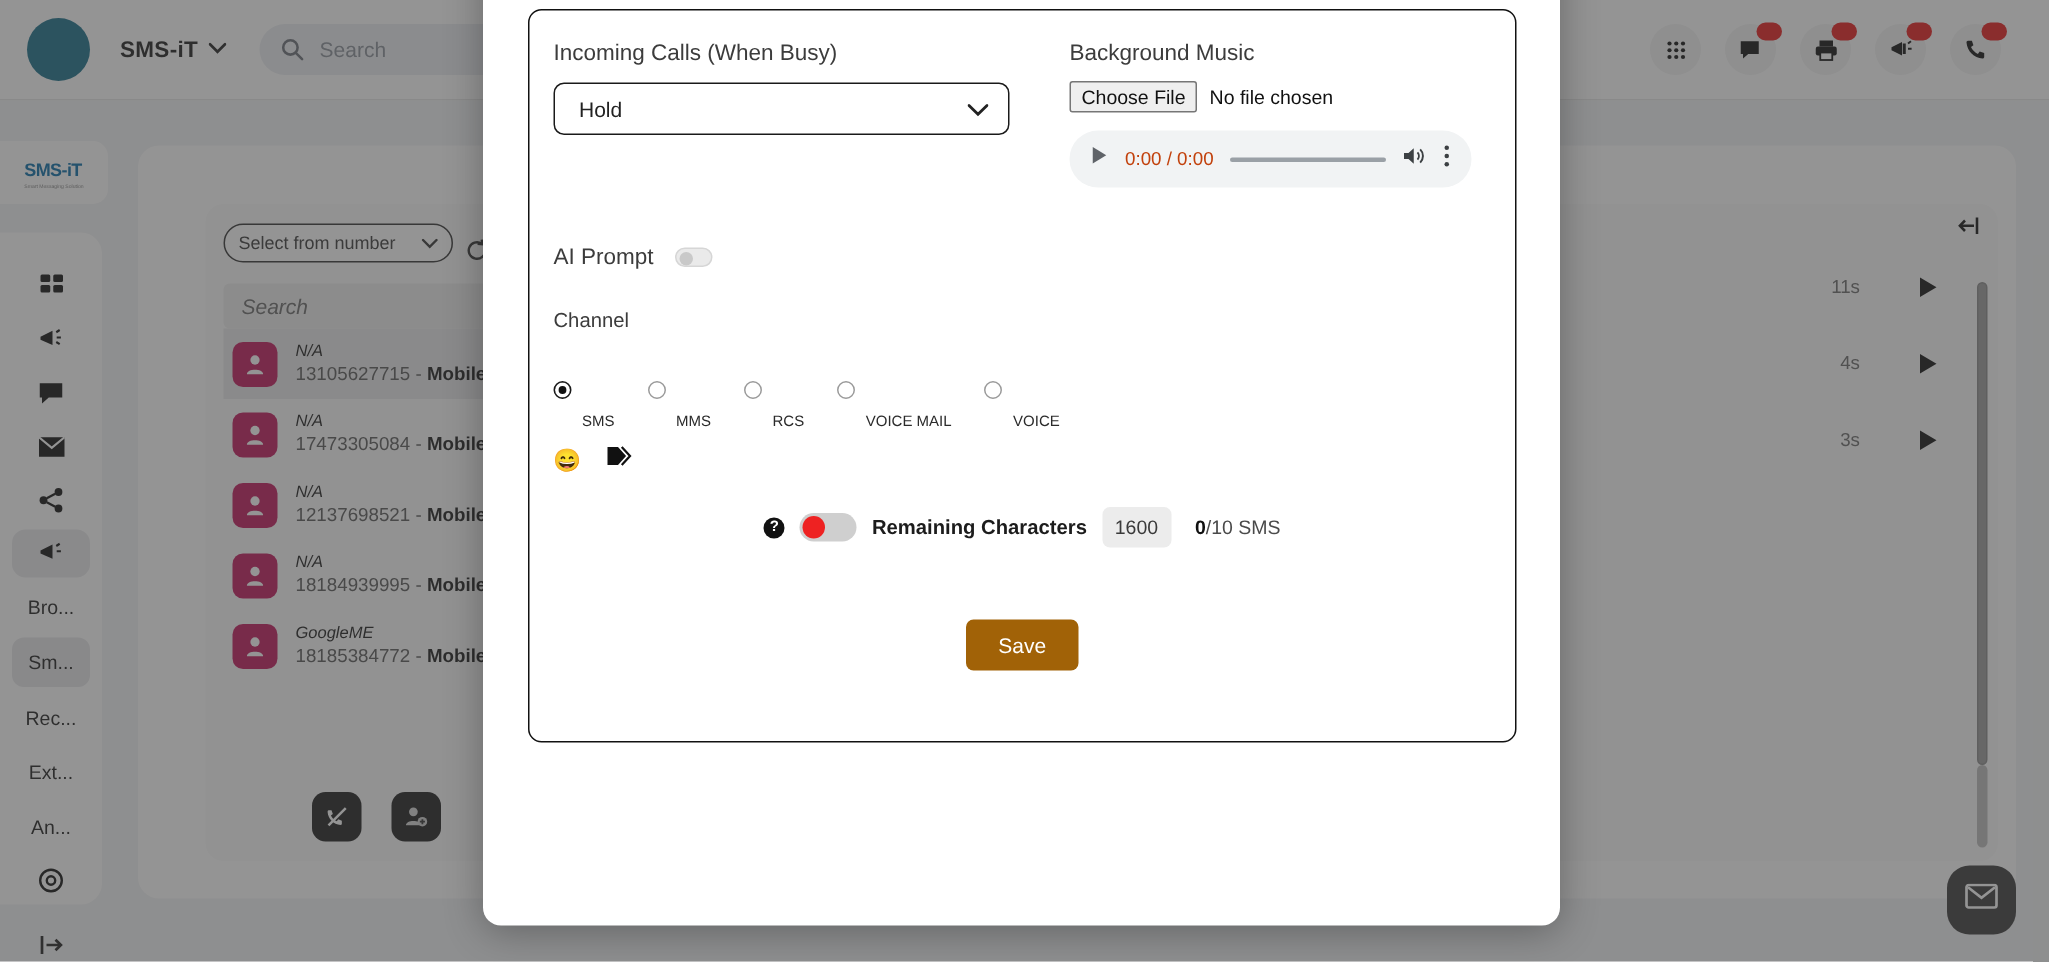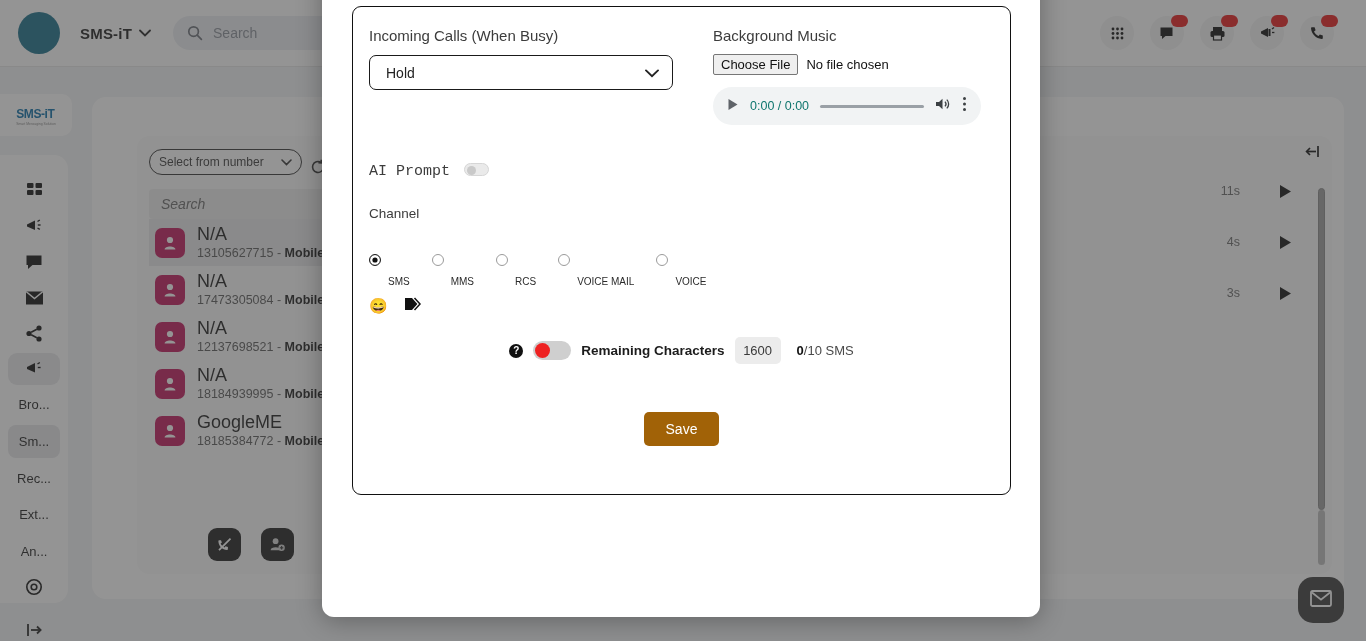--- a/index.html
+++ b/index.html
@@ -115,21 +115,21 @@
   }
   .contact-row {
     display: flex; align-items: center; gap: 12px;
     height: 47px; padding: 0 6px;
   }
   .contact-row.selected { background: #e9e9ea; }
   .c-avatar {
     width: 30px; height: 30px; border-radius: 7px; background: #c2185b;
     display:flex; align-items:center; justify-content:center; flex:none;
   }
-  .c-name { font-size: 18px; color: #1c1c1c; line-height: 1.25; }
+  .c-name { font-size: 11px; color: #1c1c1c; line-height: 1.25; font-style: italic; }
   .c-num  { font-size: 12.5px; color: #5a5a5a; line-height: 1.25; white-space: nowrap;}
   .c-num b { color: #1c1c1c; }
 
   .calls-col { flex: 1; position: relative; padding-top: 12px; }
   .collapse-ico { position: absolute; right: 12px; top: 8px; color:#111; }
   .call-row {
     display: flex; align-items: flex-start;
     height: 51px; padding: 6px 54px 0 18px;
   }
   .call-title { font-size: 13.5px; font-weight: bold; color: #161616; }
@@ -195,24 +195,24 @@
   .choose-file {
     border: 1px solid #767676; background: #efefef; border-radius: 2px;
     font-size: 13px; color: #111; padding: 2px 7px;
   }
   .no-file { margin-left: 8px; font-size: 13px; color: #111; }
   .audio-player {
     margin-top: 12px; margin-left: 0px;
     width: 268px; height: 38px; border-radius: 19px; background: #f1f3f4;
     display: flex; align-items: center; padding: 0 14px; gap: 11px;
   }
-  .ap-time { font-size: 12.5px; color: #0f766e; }
+  .ap-time { font-size: 12.5px; color: #c2410c; }
   .ap-bar { flex: 1; height: 3px; background: #9aa0a6; border-radius: 2px; }
 
-  .ai-row { display: flex; gap: 14px; margin-top: 38px; font-family: Liberation Mono, monospace; }
+  .ai-row { display: flex; align-items: center; gap: 14px; margin-top: 38px; }
   .toggle-off {
     width: 25px; height: 13px; border-radius: 8px; background: #eaeaea;
     border: 1px solid #d6d6d6; position: relative;
   }
   .toggle-off .knob {
     position: absolute; left: 2px; top: 1.5px; width: 9px; height: 9px;
     border-radius: 50%; background: #c9c9c9;
   }
 
   .channel-label { margin-top: 26px; font-size: 13.5px; color: #3c3c3c; }

